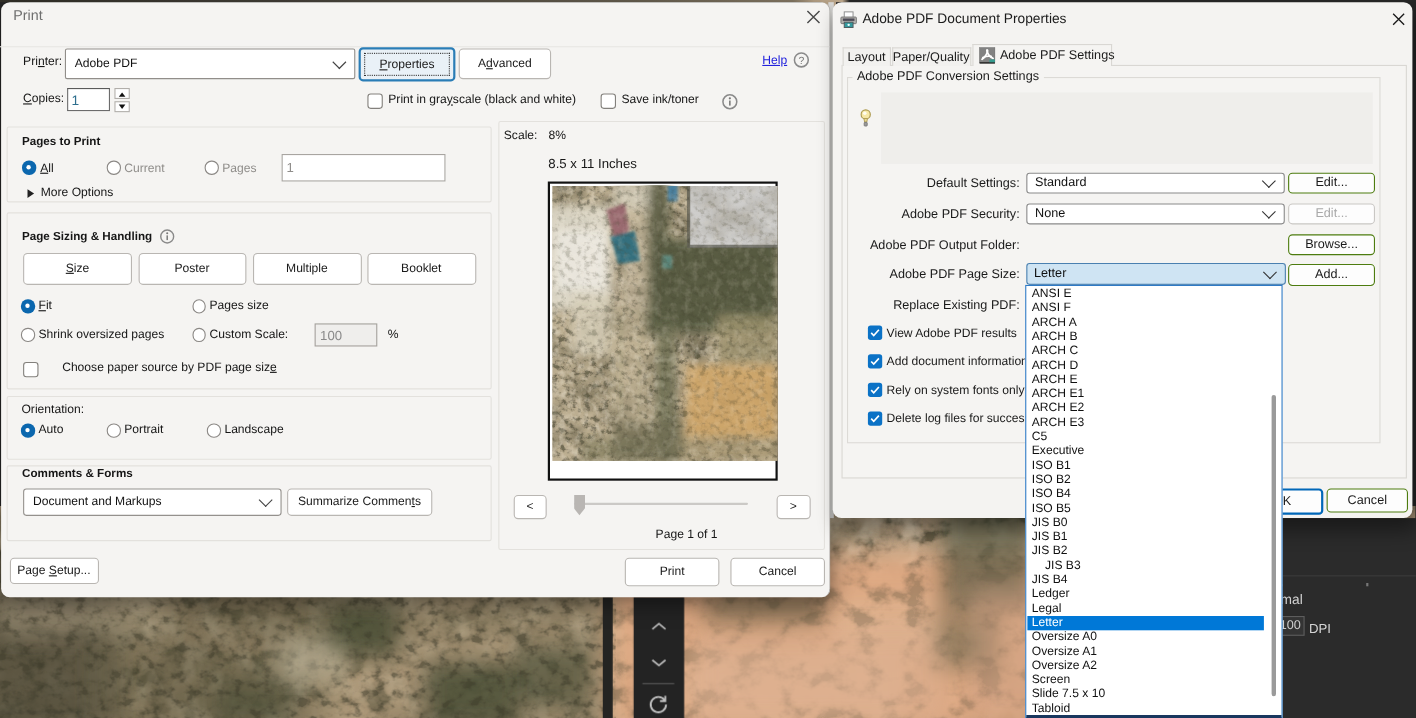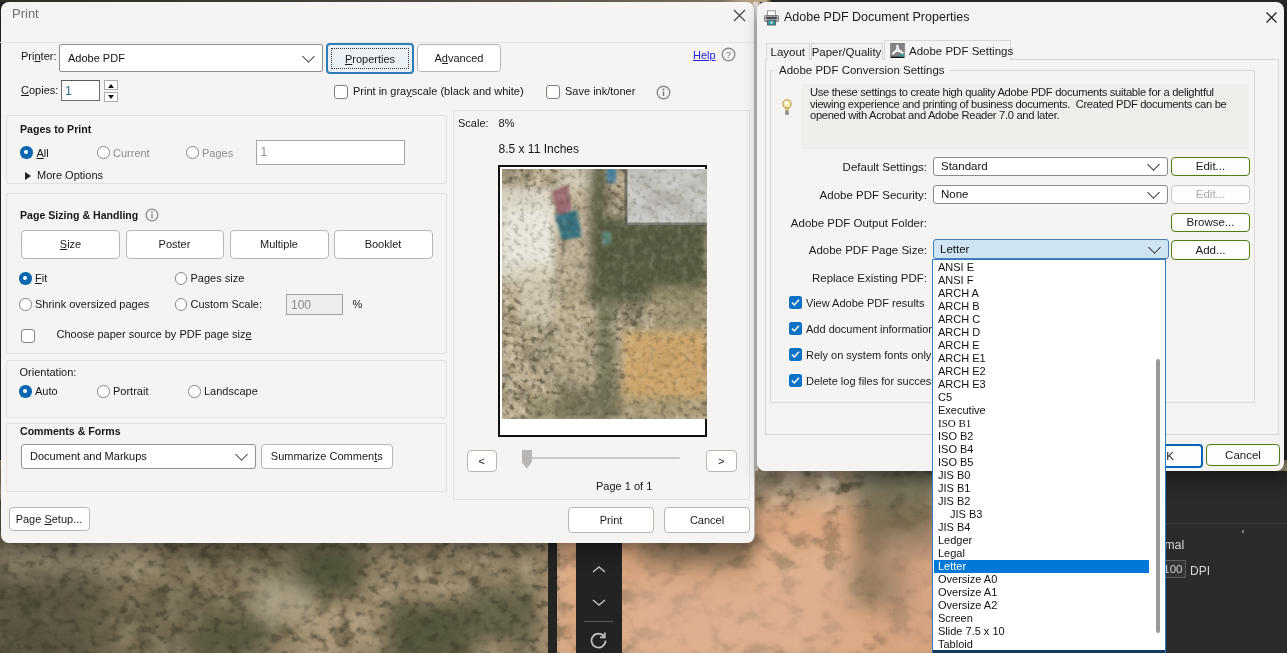--- a/index.html
+++ b/index.html
@@ -378,23 +378,20 @@
   <div class="abs" style="left:13px;top:68px;width:485px;height:333px;border:1px solid #dcdad6;box-sizing:border-box;"></div>
   <div class="lbl" style="left:18px;top:62px;background:#f5f4f2;padding:0 4px;">Adobe PDF Conversion Settings</div>
 
   <div class="abs" style="left:44px;top:81.5px;width:447px;height:65px;background:#efeeeb;"></div>
   <svg class="abs" style="left:25px;top:97px;" width="10" height="19" viewBox="0 0 10 19">
     <circle cx="5" cy="5" r="4.2" fill="#f7e9a8" stroke="#ad9b52" stroke-width="1.1"></circle>
     <circle cx="4.2" cy="4" r="1.6" fill="#fffdf2"></circle>
     <path d="M3.4 8.7 L6.6 8.7 L6 12 L4 12 z" fill="#e8d793" stroke="#ad9b52" stroke-width="0.8"></path>
     <rect x="3.6" y="12.2" width="2.8" height="3.4" rx="0.7" fill="#9a9a9a" stroke="#6f6f6f" stroke-width="0.7"></rect>
   </svg>
-  <div class="lbl" style="left:53px;top:85px;font-size:11.2px;line-height:11.5px;letter-spacing:-0.32px;white-space:pre;">Use these settings to create high quality Adobe PDF documents suitable for a delightful
-viewing experience and printing of business documents.  Created PDF documents can be
-opened with Acrobat and Adobe Reader 7.0 and later.</div>
 
   <div class="rlbl" style="left:20px;top:159px;width:150px;">Default Settings:</div>
   <div class="wcombo" style="left:176px;top:154.5px;width:233px;height:17.5px;">
       <span class="txt" style="padding-left:7px;">Standard</span>
       <span class="chev" style="border-color:#333;"></span>
     </div>
   <div class="wbtn" style="left:414px;top:154.5px;width:77px;height:17.5px;border-radius:4px;">Edit...</div>
 
   <div class="rlbl" style="left:20px;top:187px;width:150px;">Adobe PDF Security:</div>
   <div class="wcombo" style="left:176px;top:182.5px;width:233px;height:17.5px;">
@@ -451,21 +448,21 @@
       <div class="li" style="top:26.5px;">ARCH A</div>
       <div class="li" style="top:39.5px;">ARCH B</div>
       <div class="li" style="top:52.5px;">ARCH C</div>
       <div class="li" style="top:65.5px;">ARCH D</div>
       <div class="li" style="top:78.5px;">ARCH E</div>
       <div class="li" style="top:91.5px;">ARCH E1</div>
       <div class="li" style="top:104.5px;">ARCH E2</div>
       <div class="li" style="top:117.5px;">ARCH E3</div>
       <div class="li" style="top:130.5px;">C5</div>
       <div class="li" style="top:143.5px;">Executive</div>
-      <div class="li" style="top:156.5px;font-family:Liberation Serif, serif;">ISO B1</div>
+      <div class="li" style="top:156.5px;">ISO B1</div>
       <div class="li" style="top:169.5px;">ISO B2</div>
       <div class="li" style="top:182.5px;">ISO B4</div>
       <div class="li" style="top:195.5px;">ISO B5</div>
       <div class="li" style="top:208.5px;">JIS B0</div>
       <div class="li" style="top:221.5px;">JIS B1</div>
       <div class="li" style="top:234.5px;">JIS B2</div>
       <div class="li" style="top:247.5px;margin-left:12px;">JIS B3</div>
       <div class="li" style="top:260.5px;">JIS B4</div>
       <div class="li" style="top:273.5px;">Ledger</div>
       <div class="li" style="top:286.5px;">Legal</div>

